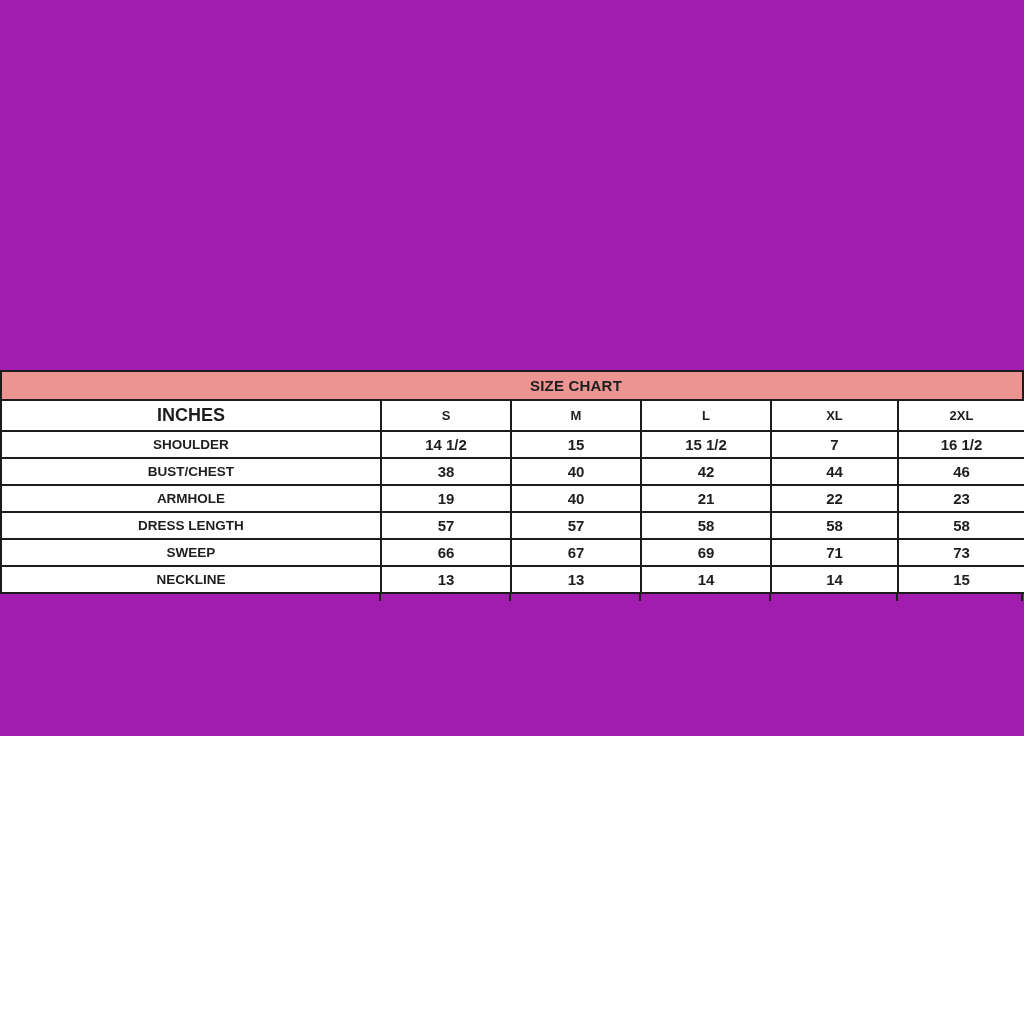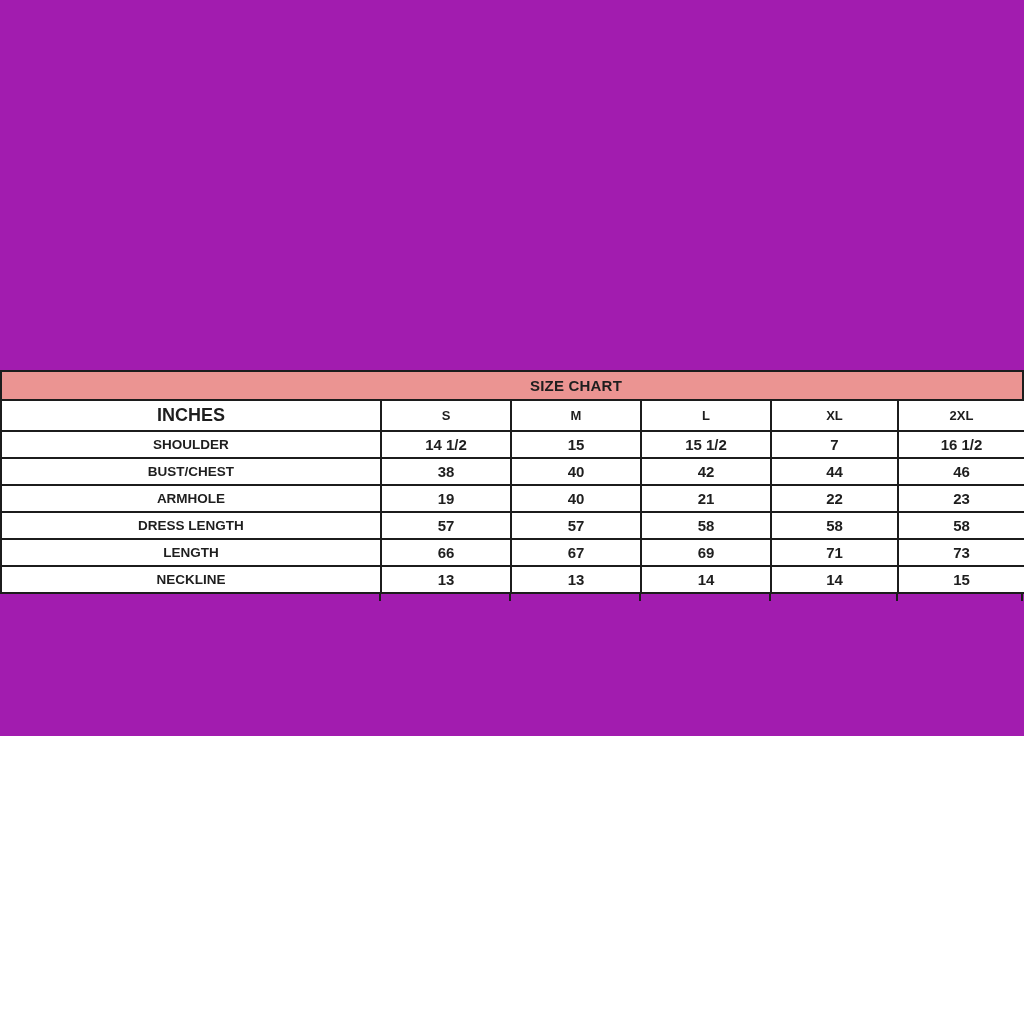--- a/index.html
+++ b/index.html
@@ -148,21 +148,21 @@
         </tr>
         <tr>
           <td class="label-cell">DRESS LENGTH</td>
           <td class="value-cell">57</td>
           <td class="value-cell">57</td>
           <td class="value-cell">58</td>
           <td class="value-cell">58</td>
           <td class="value-cell">58</td>
         </tr>
         <tr>
-          <td class="label-cell">LENGTH</td>
+          <td class="label-cell">SWEEP</td>
           <td class="value-cell">66</td>
           <td class="value-cell">67</td>
           <td class="value-cell">69</td>
           <td class="value-cell">71</td>
           <td class="value-cell">73</td>
         </tr>
         <tr>
           <td class="label-cell">NECKLINE</td>
           <td class="value-cell">13</td>
           <td class="value-cell">13</td>

